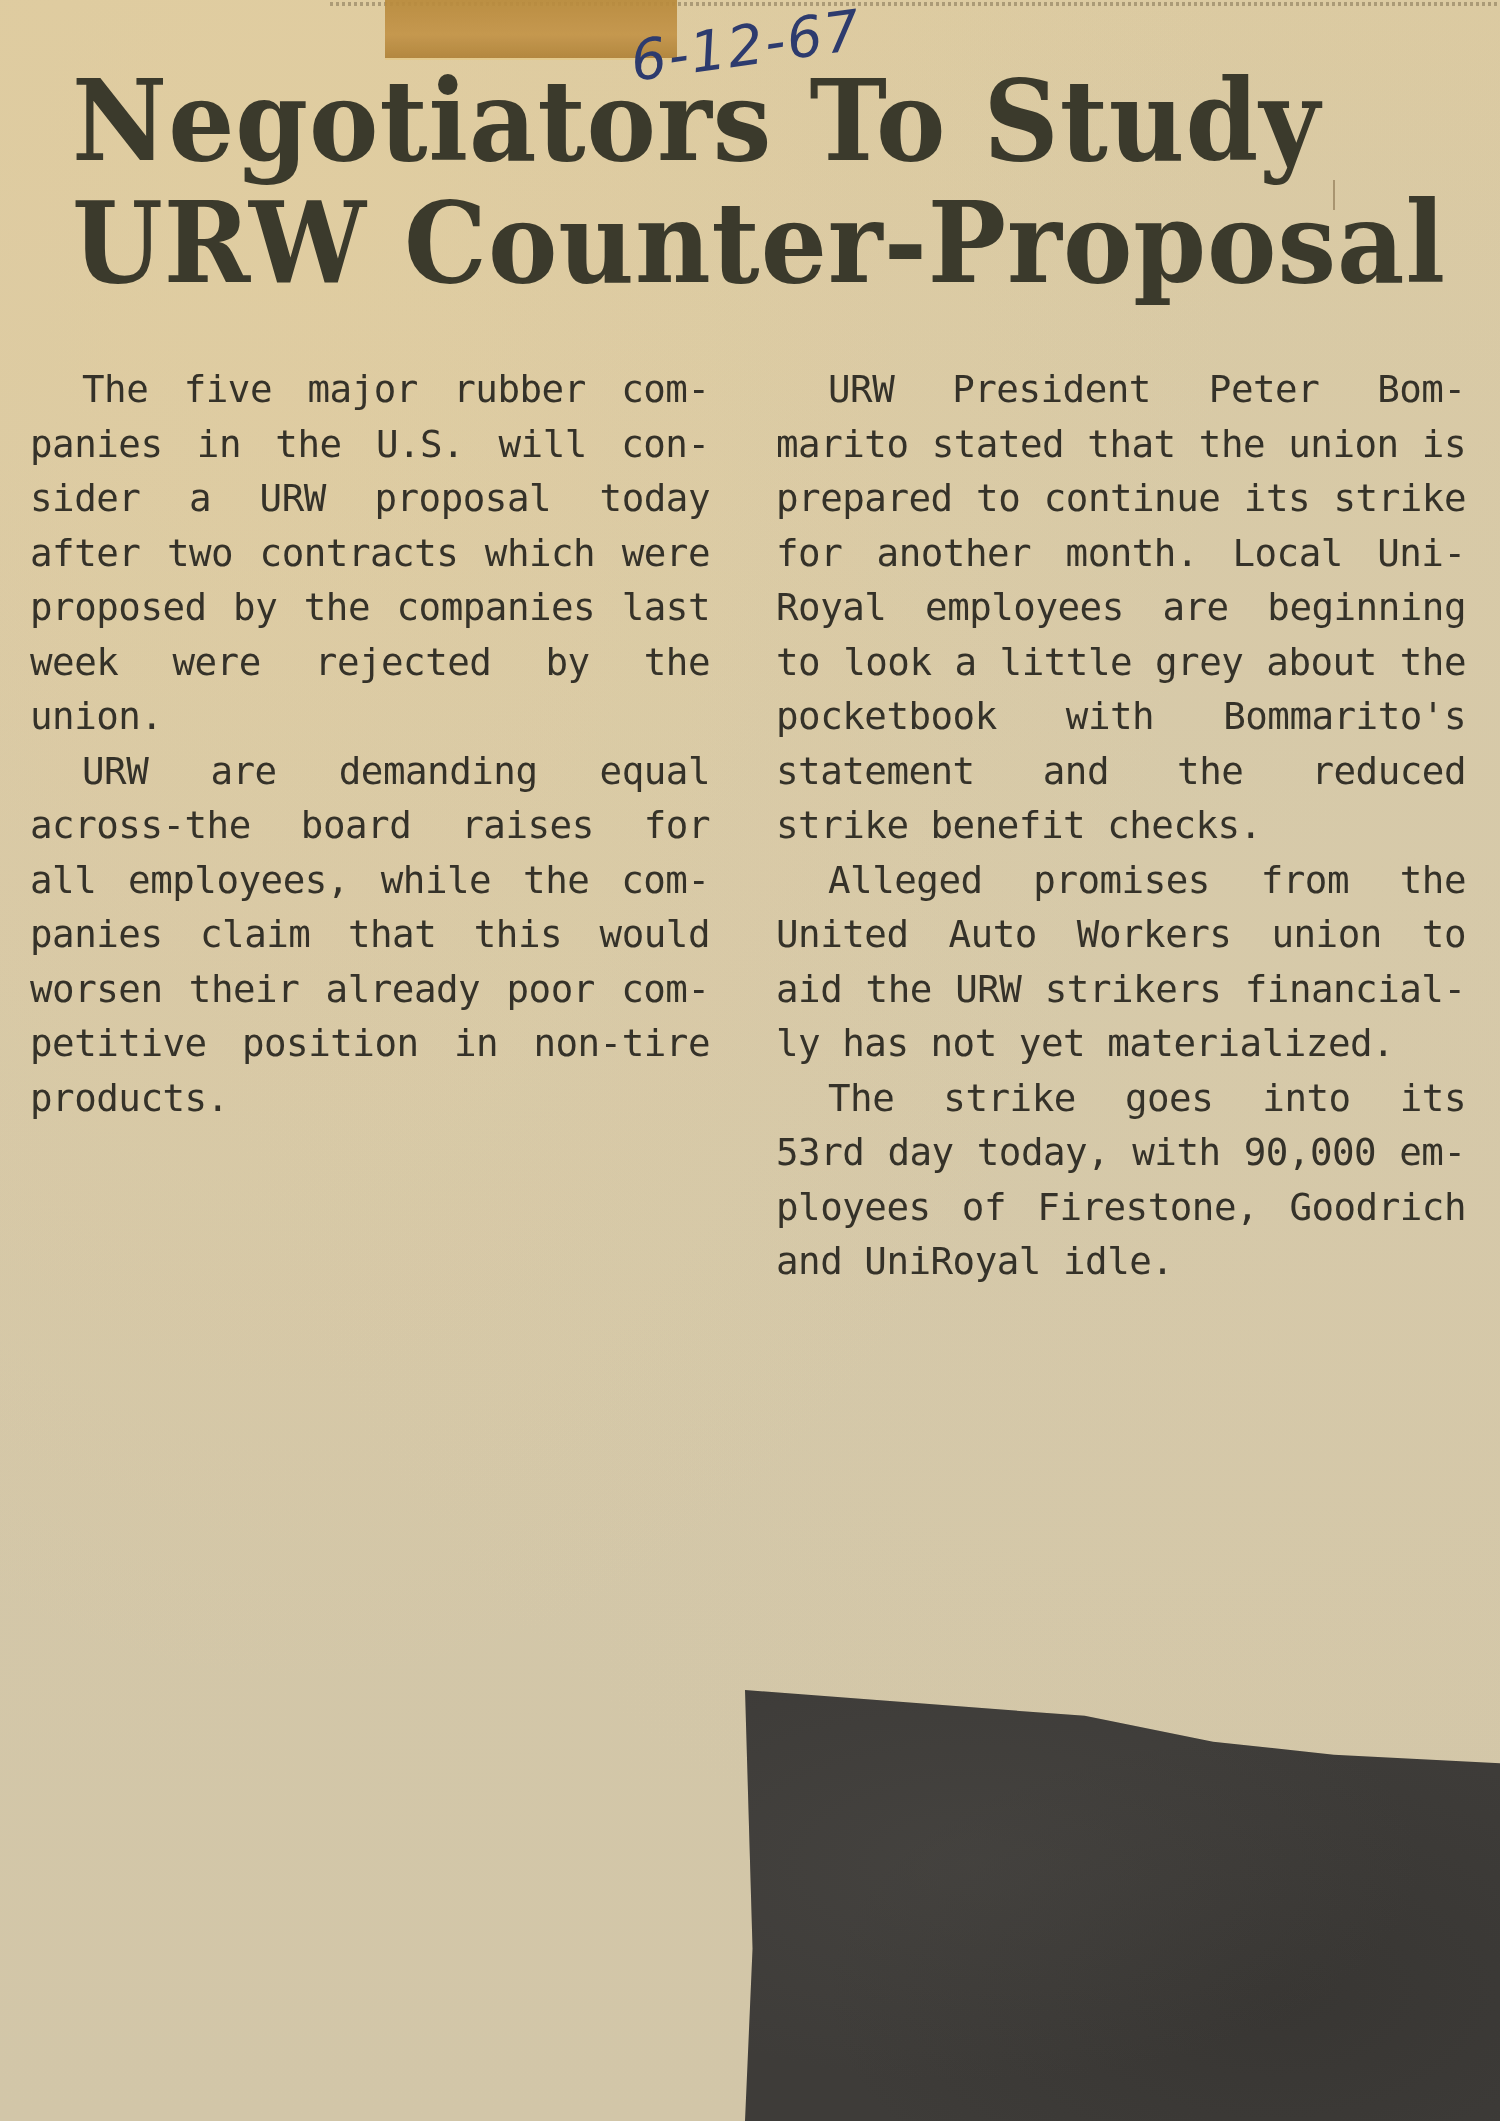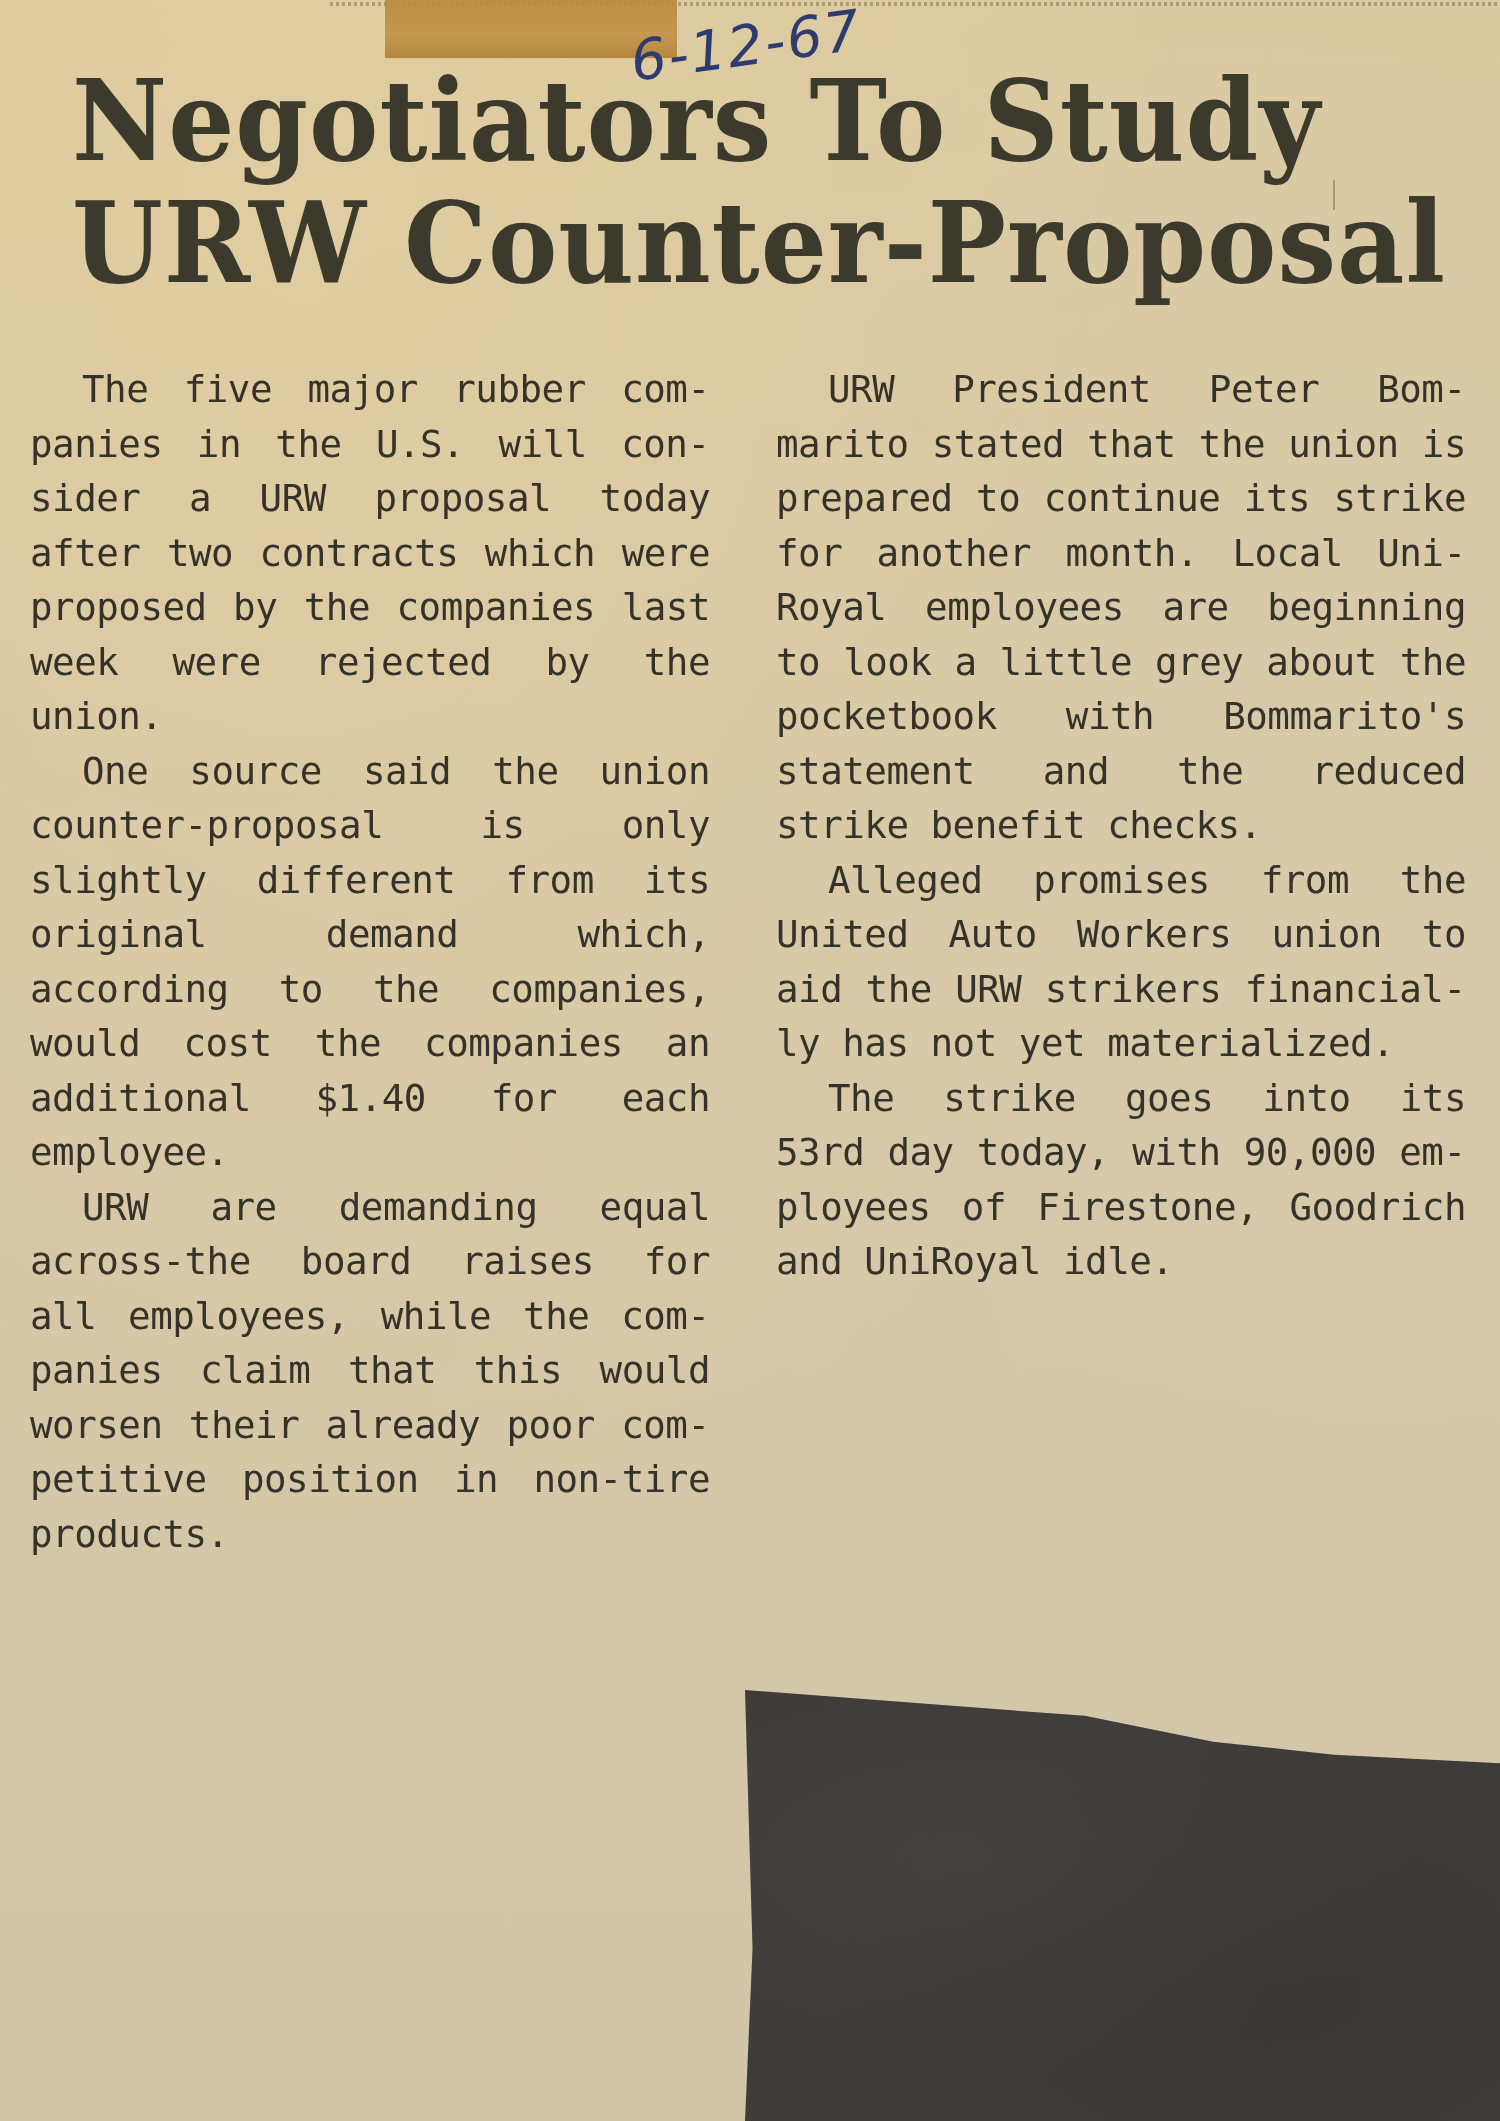--- a/index.html
+++ b/index.html
@@ -108,21 +108,20 @@
 <div class="tape"></div>
 <div class="handwritten-date">6-12-67</div>
 
 <div class="headline">
   <div>Negotiators To Study</div>
   <div>URW Counter-Proposal</div>
 </div>
 
 <div class="column col-left">
   <p class="para">The five major rubber com­panies in the U.S. will con­sider a URW proposal today after two contracts which were proposed by the companies last week were rejected by the union.</p>
-  <p class="para">One source said the union counter-proposal is only slight­ly different from its original demand which, according to the companies, would cost the com­panies an additional $1.40 for each employee.</p>
   <p class="para">URW are demanding equal across-the board raises for all employees, while the com­panies claim that this would worsen their already poor com­petitive position in non-tire products.</p>
 </div>
 
 <div class="column col-right">
   <p class="para">URW President Peter Bom­marito stated that the union is prepared to continue its strike for another month. Local Uni­Royal employees are beginning to look a little grey about the pocketbook with Bommarito's statement and the reduced strike benefit checks.</p>
   <p class="para">Alleged promises from the United Auto Workers union to aid the URW strikers financial­ly has not yet materialized.</p>
   <p class="para">The strike goes into its 53rd day today, with 90,000 em­ployees of Firestone, Goodrich and UniRoyal idle.</p>
 </div>
 
 <div class="black-paper"></div>

